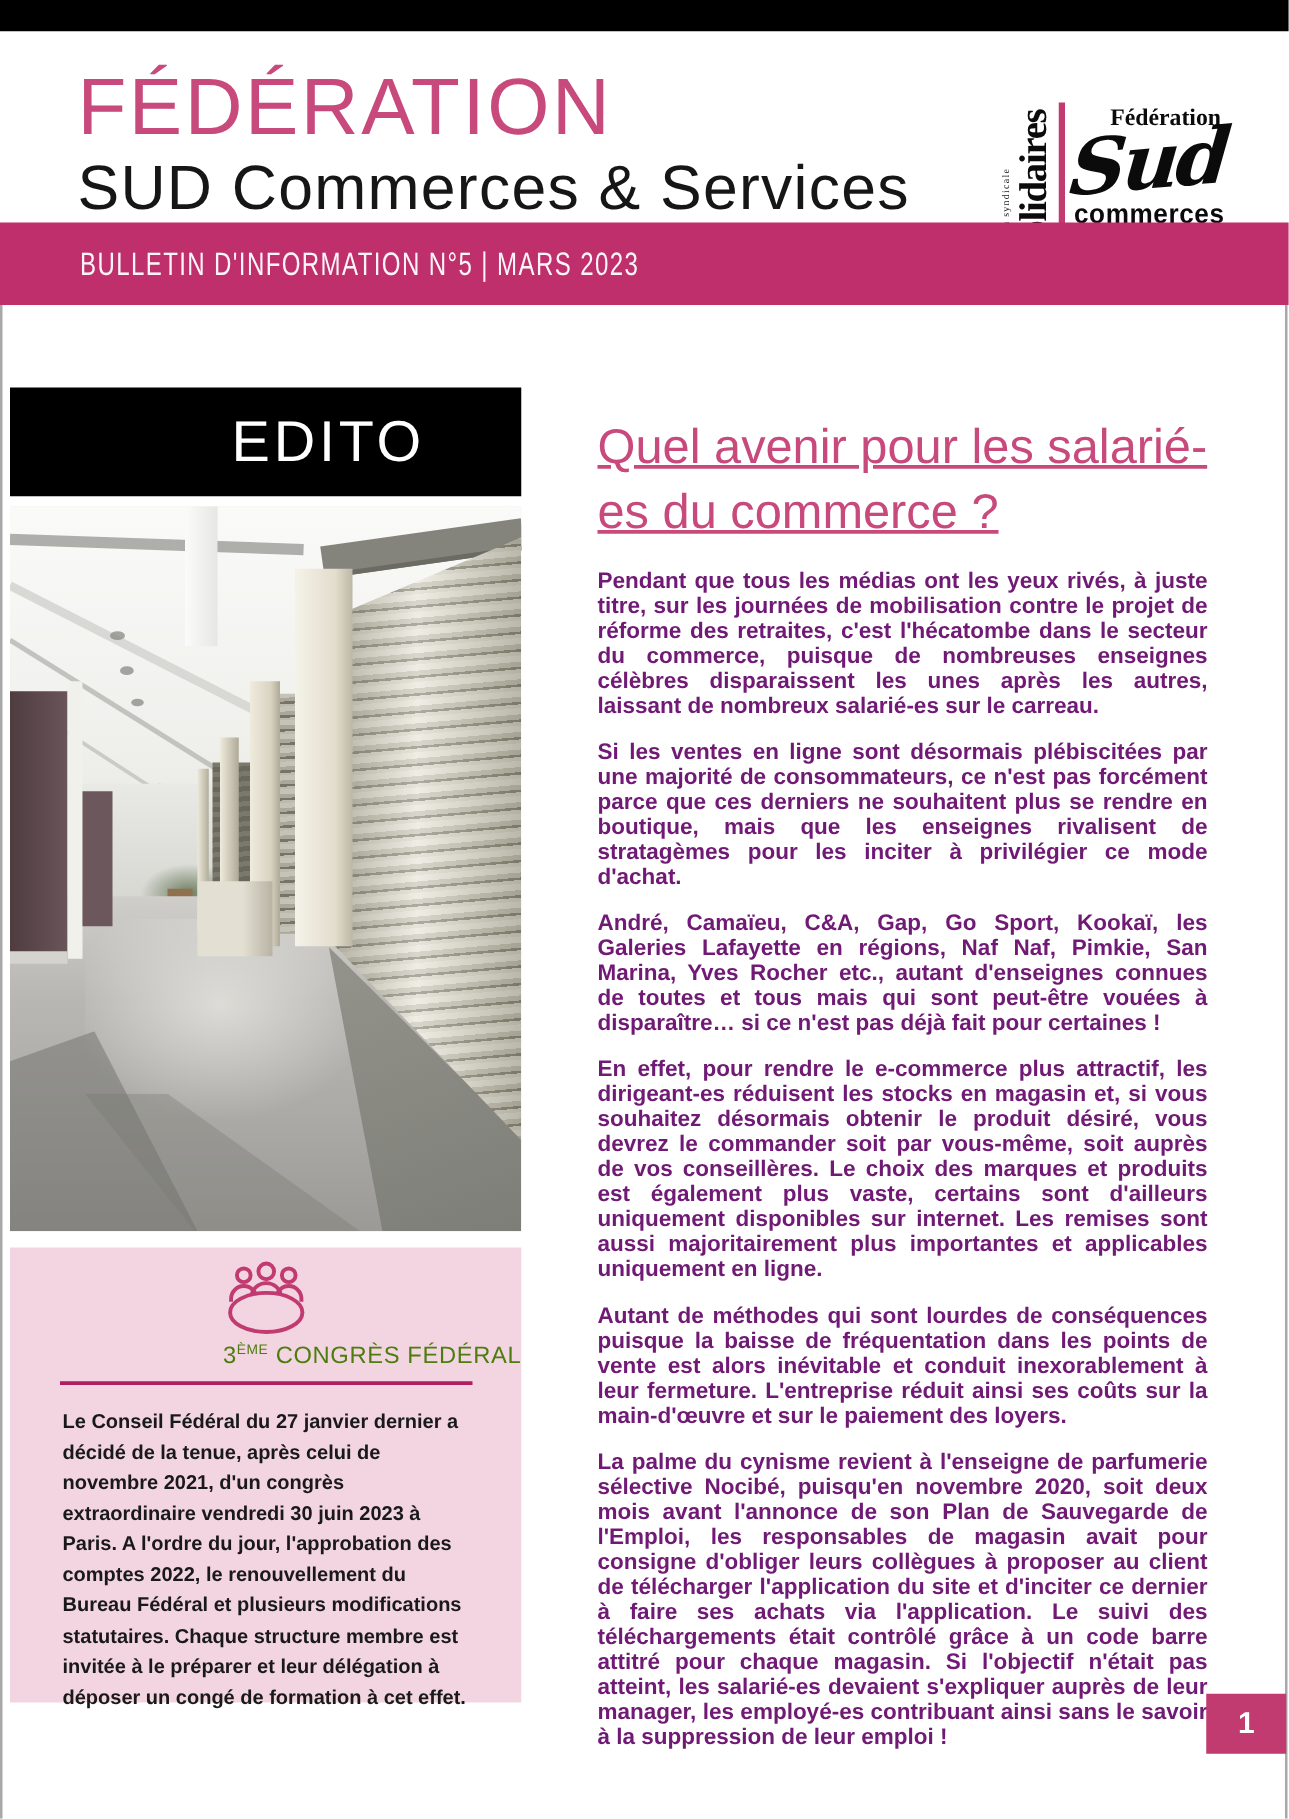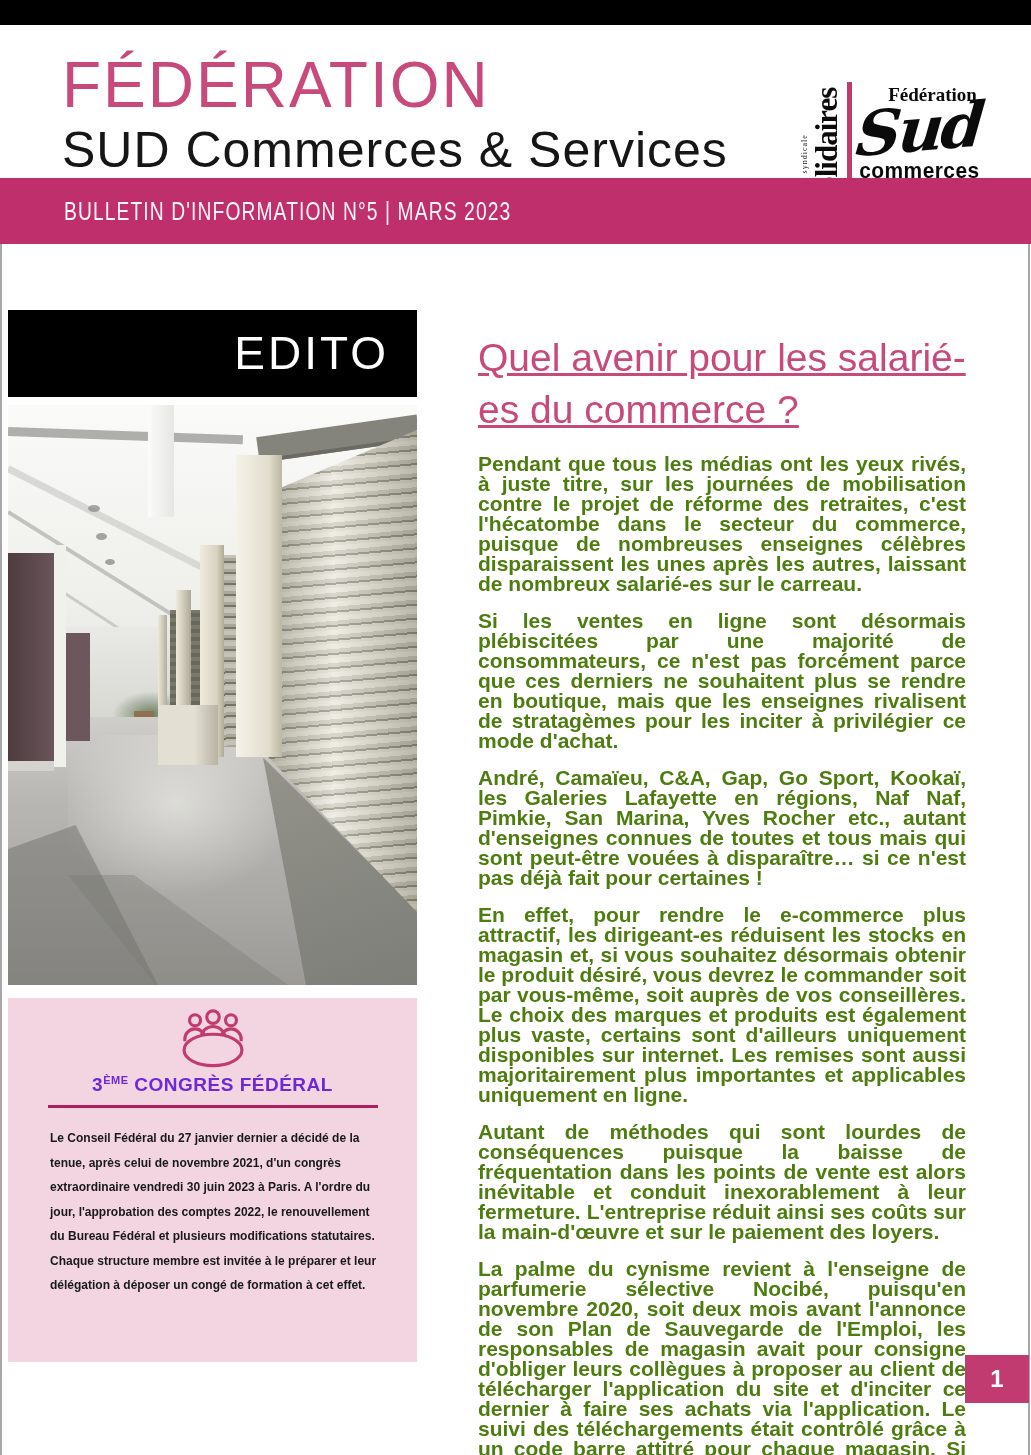--- a/index.html
+++ b/index.html
@@ -40,21 +40,21 @@
   .logo-services{font-weight:bold;font-size:22px;line-height:18px;color:#0b0b0b;letter-spacing:0.5px;
     transform:scaleX(.95);}
 
   
   .banner{left:0;top:178px;width:1031px;height:66px;background:var(--banner-bg,#BE2F6B);}
   .banner-text{position:absolute;left:64px;top:0;line-height:66px;color:#fdf5f8;font-size:26px;
     letter-spacing:1.5px;transform:scaleX(.74);transform-origin:0 50%;white-space:nowrap;}
 
   
   .edito-box{left:8px;top:310px;width:409px;height:87px;background:#000;text-align:right;}
-  .edito-label{line-height:87px;padding-right:28px;color:#fff;font-size:46px;letter-spacing:3px;}
+  .edito-label{line-height:87px;padding-right:77px;color:#fff;font-size:46px;letter-spacing:3px;}
 
   
   .photo{left:8px;top:405px;width:409px;height:580px;overflow:hidden;background:#EDEDEB;}
   .photo *{position:absolute;}
   .ph-ceiling{left:0;top:0;width:409px;height:320px;background:linear-gradient(180deg,#FAFAF8,#EFEFEC 60%,#E2E2DF);}
   .ph-cornice{left:0;top:22px;width:235px;height:9px;background:#AEAEAA;transform:rotate(2deg);transform-origin:0 50%;}
   .ph-beam-v{left:140px;top:0;width:26px;height:112px;background:linear-gradient(90deg,#FBFBF9,#E6E6E3);}
   .ph-line{transform-origin:0 50%;background:#C2C2BE;}
   .ph-line1{left:0;top:60px;width:250px;height:7px;transform:rotate(27deg);background:#D8D8D4;}
   .ph-line2{left:0;top:105px;width:195px;height:4px;transform:rotate(32deg);}
@@ -94,30 +94,30 @@
   .ph-maroon{left:0;top:148px;width:46px;height:214px;
     background:linear-gradient(90deg,#4E3C40,#5E4A4E 55%,#6A555A);}
   .ph-pilaster{left:46px;top:140px;width:12px;height:222px;background:#F1F1EC;}
   .ph-maroon2{left:58px;top:228px;width:24px;height:108px;background:#6B575C;}
   .ph-walltrim{left:0;top:356px;width:46px;height:10px;background:#D5D3CD;}
   .ph-planter{left:150px;top:300px;width:60px;height:60px;background:linear-gradient(90deg,#E3DFD2 60%,#B8B3A2);}
 
   
   .congress-box{left:8px;top:998px;width:409px;height:364px;background:var(--box-pink,#F2D5E1);}
   .congress-icon{display:block;margin:8px auto 2px auto;}
-  .congress-title{text-align:center;font-size:19px;font-weight:bold;color:#6d28d9;letter-spacing:0.5px;}
+  .congress-title{text-align:right;font-size:19px;font-weight:normal;color:#4d7c0f;letter-spacing:0.5px;}
   .congress-title sup{font-size:11px;}
   .congress-divider{width:330px;height:3px;background:var(--divider,#B01E62);margin:9px auto 0 auto;}
-  .congress-body{margin:18px 40px 0 42px;font-size:12px;font-weight:bold;line-height:24.5px;color:#191919;}
+  .congress-body{margin:18px 40px 0 42px;font-size:16px;font-weight:bold;line-height:24.5px;color:#191919;}
 
   
   .article{left:478px;top:332px;width:488px;}
   .article-title{font-size:39px;line-height:52px;color:var(--heading-pink,#C8497B);font-weight:normal;
     margin:0 0 18px 0;text-decoration:underline;}
-  .article p{margin:0 0 17px 0;font-size:21px;font-weight:bold;line-height:20px;text-align:justify;color:#4d7c0f;}
+  .article p{margin:0 0 17px 0;font-size:18px;font-weight:bold;line-height:20px;text-align:justify;color:#701a75;}
 
   
   .pagenum{left:965px;top:1355px;width:64px;height:48px;background:var(--accent,#C13A70);
     color:#fff;font-size:24px;font-weight:bold;text-align:center;line-height:48px;}
 </style>
 </head>
 <body>
 
 <div class="abs topbar"></div>
 

